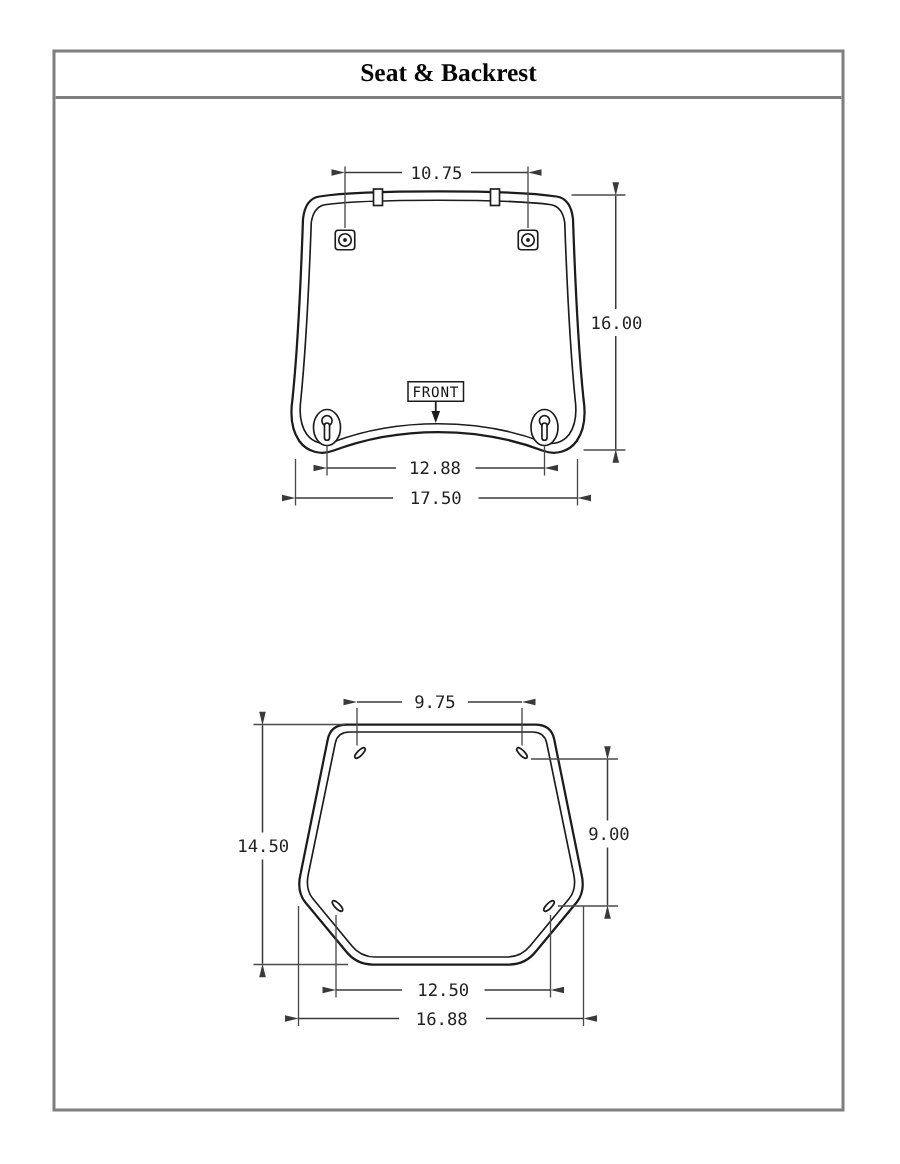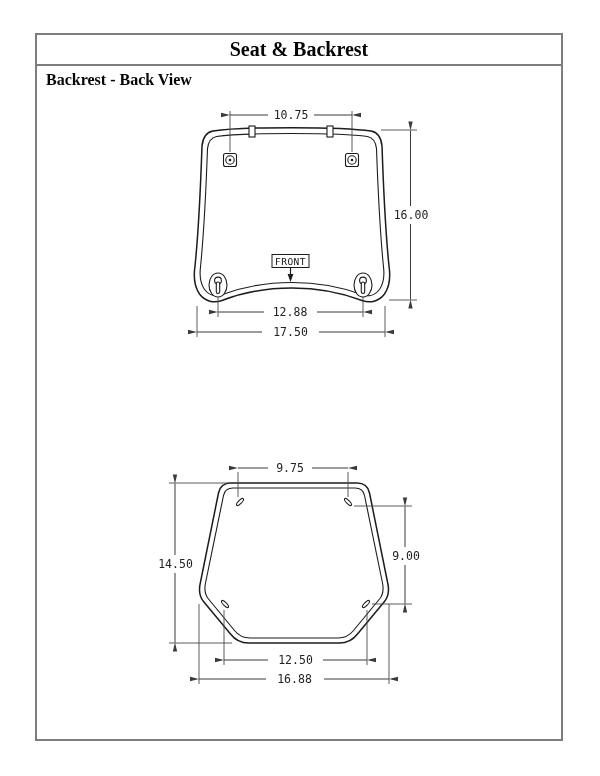--- a/index.html
+++ b/index.html
@@ -3,21 +3,21 @@
 <meta charset="utf-8">
 <style>
   html,body{margin:0;padding:0;background:#ffffff;}
   body{width:600px;height:776px;position:relative;font-family:"Liberation Serif",serif;}
   .frame{
     position:absolute;left:35px;top:33px;width:528px;height:708px;
     border:2px solid #7e7e7e;box-sizing:border-box;background:#fff;
   }
   .title-row{
     height:29px;line-height:28px;border-bottom:2px solid #7e7e7e;
-    text-align:center;font-weight:bold;font-size:20px;color:#050505;
+    text-align:center;font-weight:bold;font-size:17px;color:#050505;
     font-family:"Liberation Serif",serif;
   }
   .panel{position:relative;box-sizing:border-box;}
   .panel-seat{height:339px;border-bottom:2px solid #7e7e7e;}
   .panel-backrest{height:336px;}
   .panel-label{
     font-weight:bold;font-size:16px;color:#050505;
     padding:5px 0 0 9px;font-family:"Liberation Serif",serif;
   }
   svg.overlay{position:absolute;left:0;top:0;pointer-events:none;}
@@ -35,23 +35,20 @@
     text-anchor:middle;letter-spacing:0.5px;
   }
   .hole{stroke:#1c1c1c;stroke-width:1.1;fill:#ffffff;}
   .holefill{fill:#1c1c1c;stroke:none;}
 </style>
 </head>
 <body>
 
 <div class="frame">
   <div class="title-row">Seat &amp; Backrest</div>
-  <div class="panel panel-backrest">
-    <div class="panel-label">Backrest - Back View</div>
-  </div>
 </div>
 
 <svg class="overlay" width="600" height="776" viewBox="0 0 600 776">
   <defs>
     <marker id="arr" orient="auto-start-reverse" markerWidth="11" markerHeight="7" refX="0.5" refY="3" markerUnits="userSpaceOnUse">
       <path d="M0.5,3 L9.5,0.8 L9.5,5.2 Z" fill="#3a3a3a"></path>
     </marker>
   </defs>
 
   <g>

